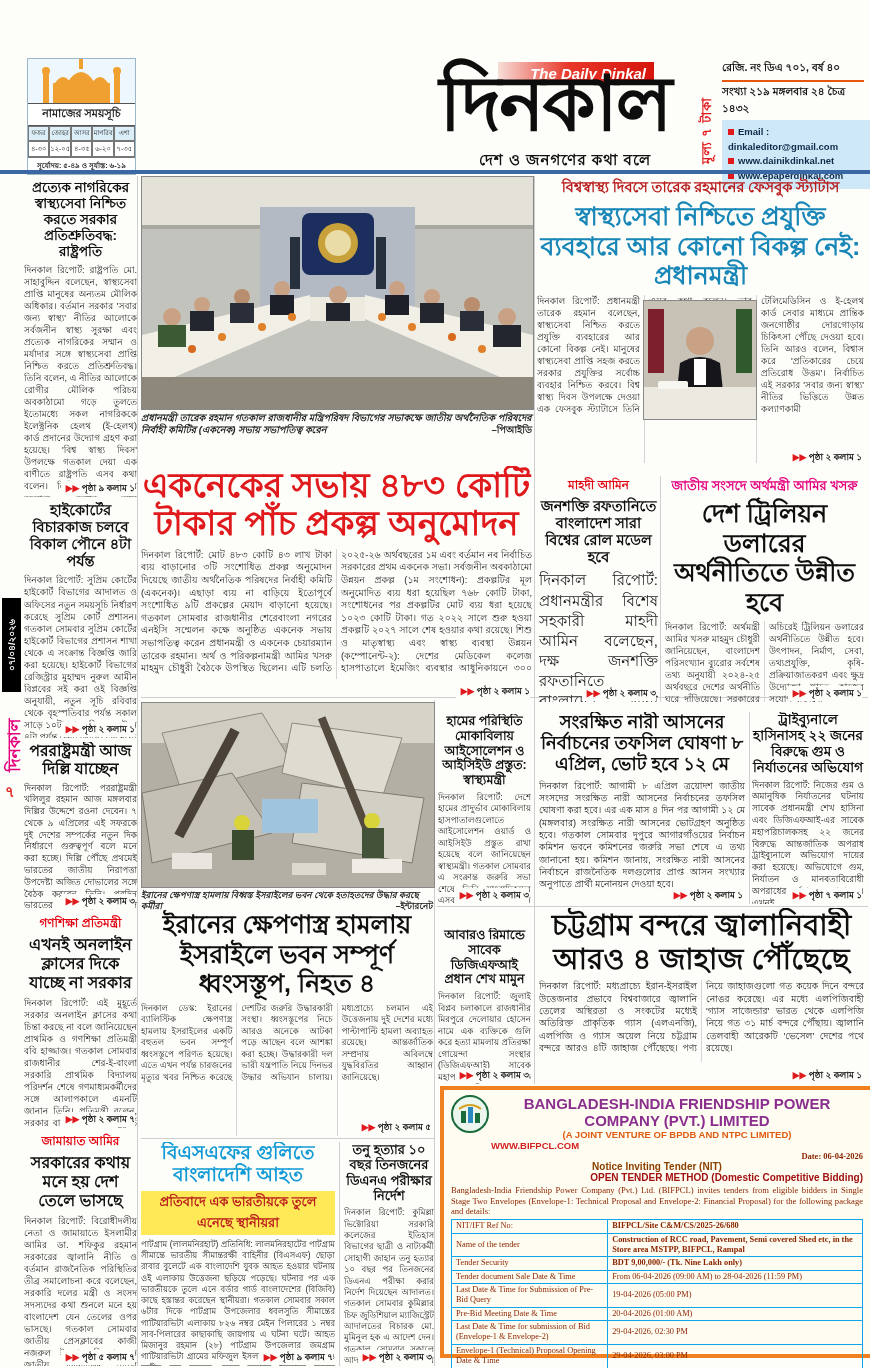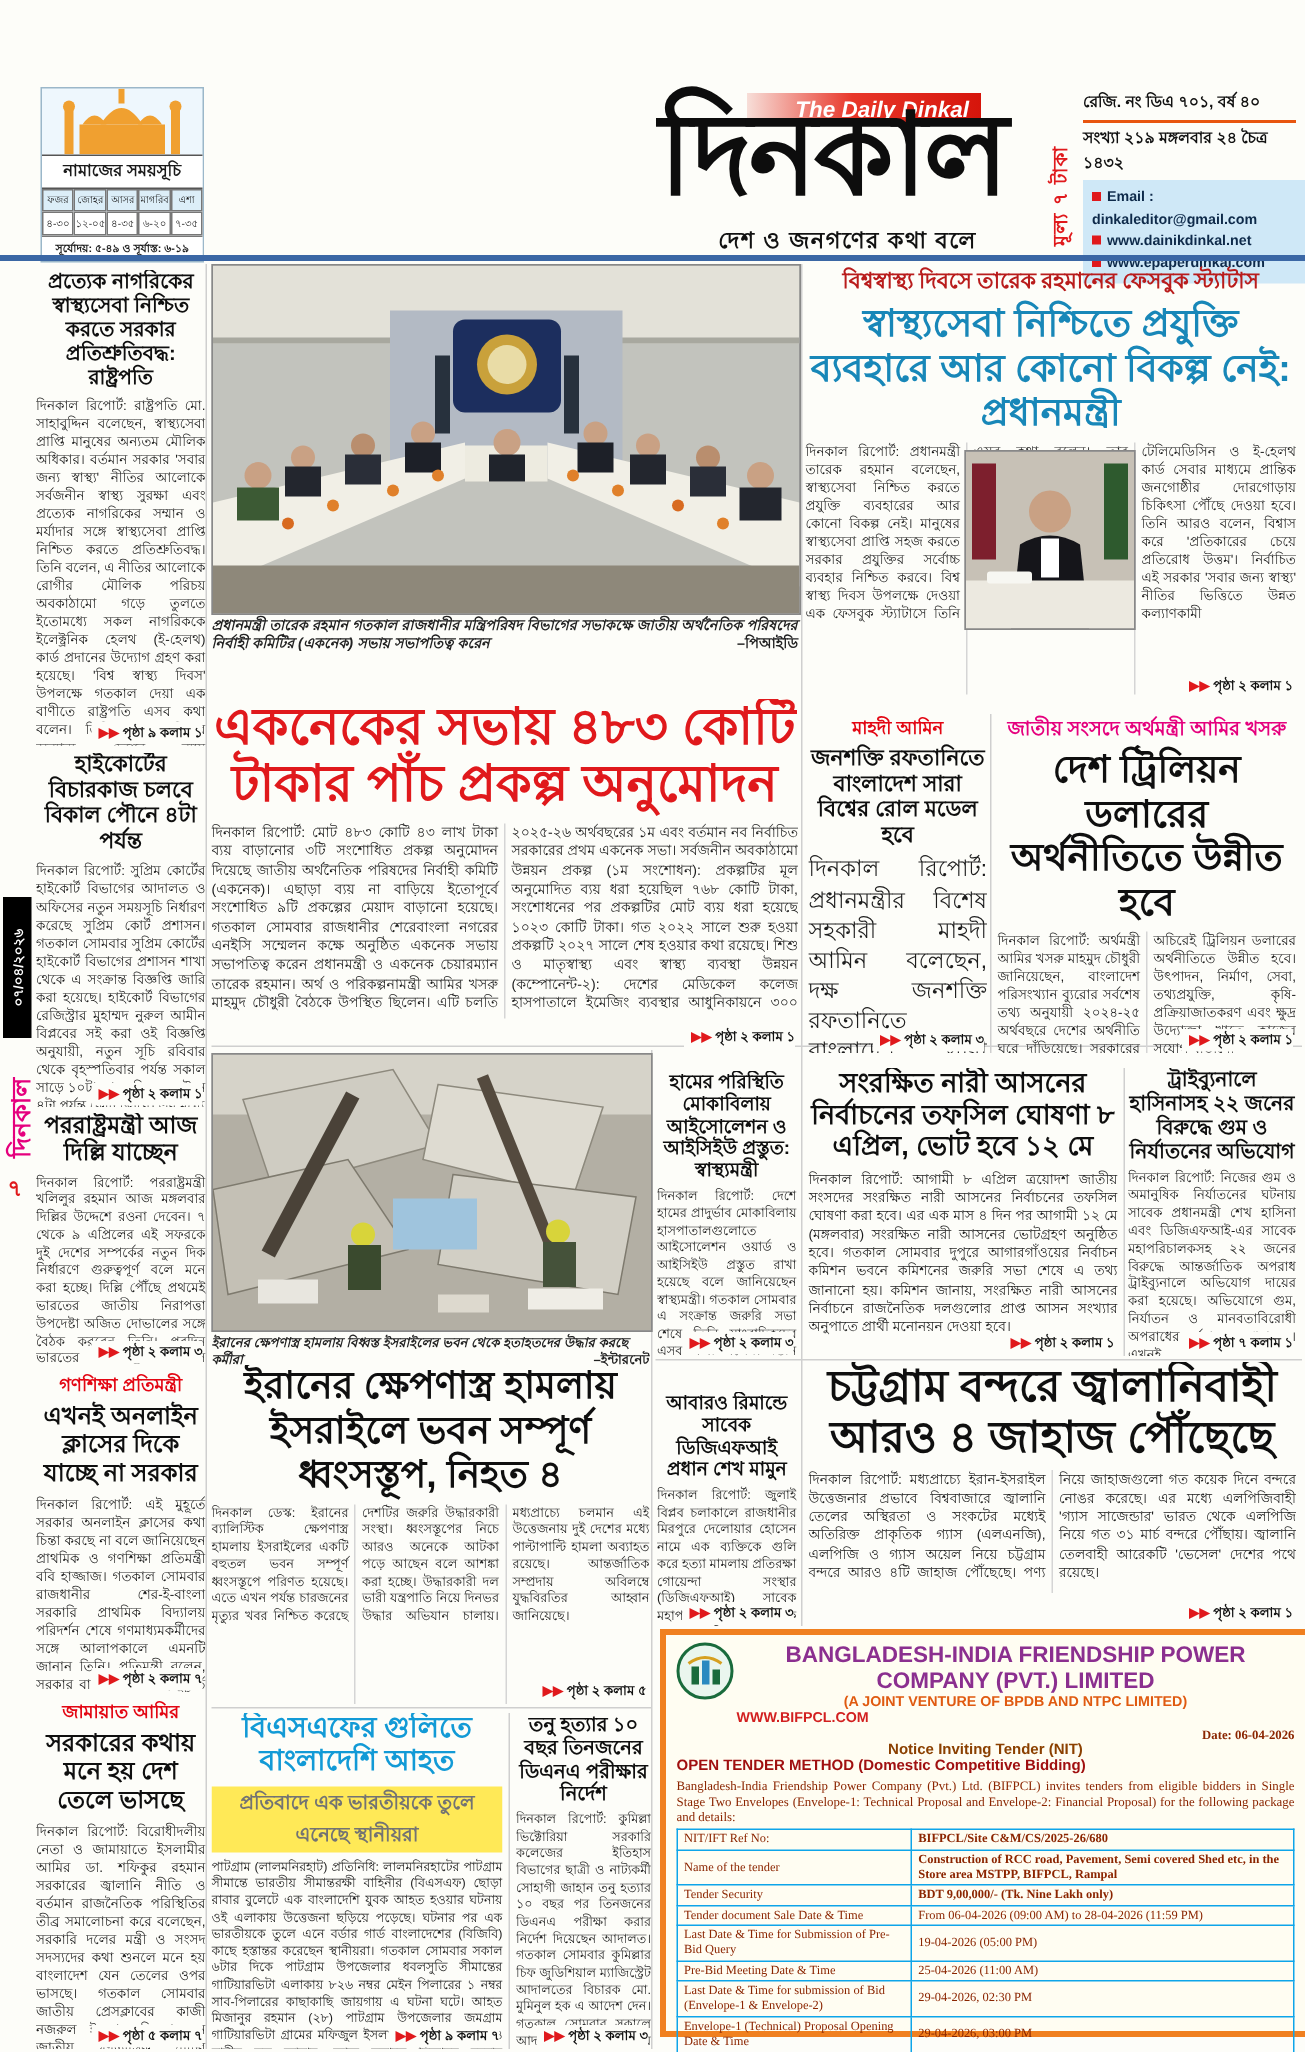--- a/index.html
+++ b/index.html
@@ -24,21 +24,21 @@
   .top-rule{background:#3b67a5;}
   
   .art{overflow:hidden;}
   .art-head{font-weight:bold;text-align:center;color:#0f0f0f;line-height:1.18;margin:0 0 4px 0;}
   .kicker{font-weight:bold;text-align:center;margin:0 0 2px 0;color:#e30613;}
   .kicker.black{color:#b91c1c;font-family:Liberation Serif, serif;}
   .kicker.magenta{color:#e5007e;}
   .teal{color:#1887b8;}
   .redhead{color:#e0191c;}
   .bluehead{color:#129ad6;}
-  .subhead-yellow{background:#ffe957;font-weight:bold;font-size:13px;text-align:center;padding:1px 2px;margin-bottom:4px;color:#737373;}
+  .subhead-yellow{background:#ffe957;font-weight:bold;font-size:13px;text-align:center;padding:1px 2px;margin-bottom:4px;color:#b91c1c;}
   .body-text{font-size:9.3px;line-height:1.34;text-align:justify;color:#1d1d1d;}
   .cols2{column-count:2;column-gap:9px;column-rule:1px solid #d5d5d5;}
   .cols3{column-count:3;column-gap:9px;column-rule:1px solid #d5d5d5;}
   .jump{position:absolute;bottom:1px;right:2px;background:#fdfdf9;font-weight:bold;font-size:8.8px;color:#111;padding-left:5px;}
   .jump .ja{color:#e0191c;}
   .caption{font-size:9.6px;font-weight:bold;font-style:italic;color:#222;line-height:1.3;}
   .caption .credit{float:right;font-style:normal;}
   .photo{background:#999;overflow:hidden;border:1px solid #888;}
   .vrule{background:#cfcfcf;width:1px;}
   .hrule{background:#cfcfcf;height:1px;}
@@ -46,21 +46,21 @@
   .edge-date{background:#000;color:#fff;writing-mode:vertical-rl;transform:rotate(180deg);font-size:9px;font-weight:bold;text-align:center;padding:4px 2px;}
   .edge-brand{writing-mode:vertical-rl;transform:rotate(180deg);color:#e5007e;font-weight:900;font-size:17px;}
   .edge-num{color:#e0191c;font-weight:900;font-size:15px;}
   
   .tender{border:4px solid #f08020;background:#fffdf2;font-family:"Liberation Serif",serif;color:#8b2500;padding:5px 7px 4px 7px;}
   .tender .co-name{color:#8b2f8f;font-weight:bold;font-size:15px;text-align:center;font-family:"Liberation Sans",sans-serif;}
   .tender .co-sub{color:#e05a10;font-weight:bold;font-size:9.5px;text-align:center;font-family:"Liberation Sans",sans-serif;}
   .tender .co-web{color:#d21f1f;font-weight:bold;font-size:9.5px;font-family:"Liberation Sans",sans-serif;}
   .tender .t-date{text-align:right;font-weight:bold;font-size:8.5px;}
   .tender .nit{color:#8b4000;font-weight:bold;font-size:10px;text-align:center;font-family:"Liberation Sans",sans-serif;}
-  .tender .method{color:#a01010;font-weight:bold;font-size:10px;text-align:left;font-family:"Liberation Sans",sans-serif;}
+  .tender .method{color:#a01010;font-weight:bold;font-size:10px;text-align:right;font-family:"Liberation Sans",sans-serif;}
   .tender .intro{font-size:8.6px;text-align:justify;line-height:1.25;margin:2px 0;}
   .tender table{border-collapse:collapse;width:100%;font-size:8.3px;}
   .tender td{border:1px solid #0ea5e9;padding:1px 4px;line-height:1.25;}
   .tender td.tl{width:38%;}
   .tender td.tv{font-weight:bold;}
   .logo-badge{width:34px;height:34px;border-radius:50%;border:2px solid #1a6b3c;background:#eaf6ee;display:flex;align-items:center;justify-content:center;font-size:16px;color:#1a6b3c;font-weight:bold;}
 </style>
 </head>
 <body>
 
@@ -357,21 +357,21 @@
       <tr>
             <td class="tl">Tender document Sale Date &amp; Time</td>
             <td>From 06-04-2026 (09:00 AM) to 28-04-2026 (11:59 PM)</td>
           </tr>
       <tr>
             <td class="tl">Last Date &amp; Time for Submission of Pre-Bid Query</td>
             <td>19-04-2026 (05:00 PM)</td>
           </tr>
       <tr>
             <td class="tl">Pre-Bid Meeting Date &amp; Time</td>
-            <td>25-04-2026 (11:00 AM)</td>
+            <td>20-04-2026 (01:00 AM)</td>
           </tr>
       <tr>
             <td class="tl">Last Date &amp; Time for submission of Bid (Envelope-1 &amp; Envelope-2)</td>
             <td>29-04-2026, 02:30 PM</td>
           </tr>
       <tr>
             <td class="tl">Envelope-1 (Technical) Proposal Opening Date &amp; Time</td>
             <td>29-04-2026, 03:00 PM</td>
           </tr>
     </tbody>

